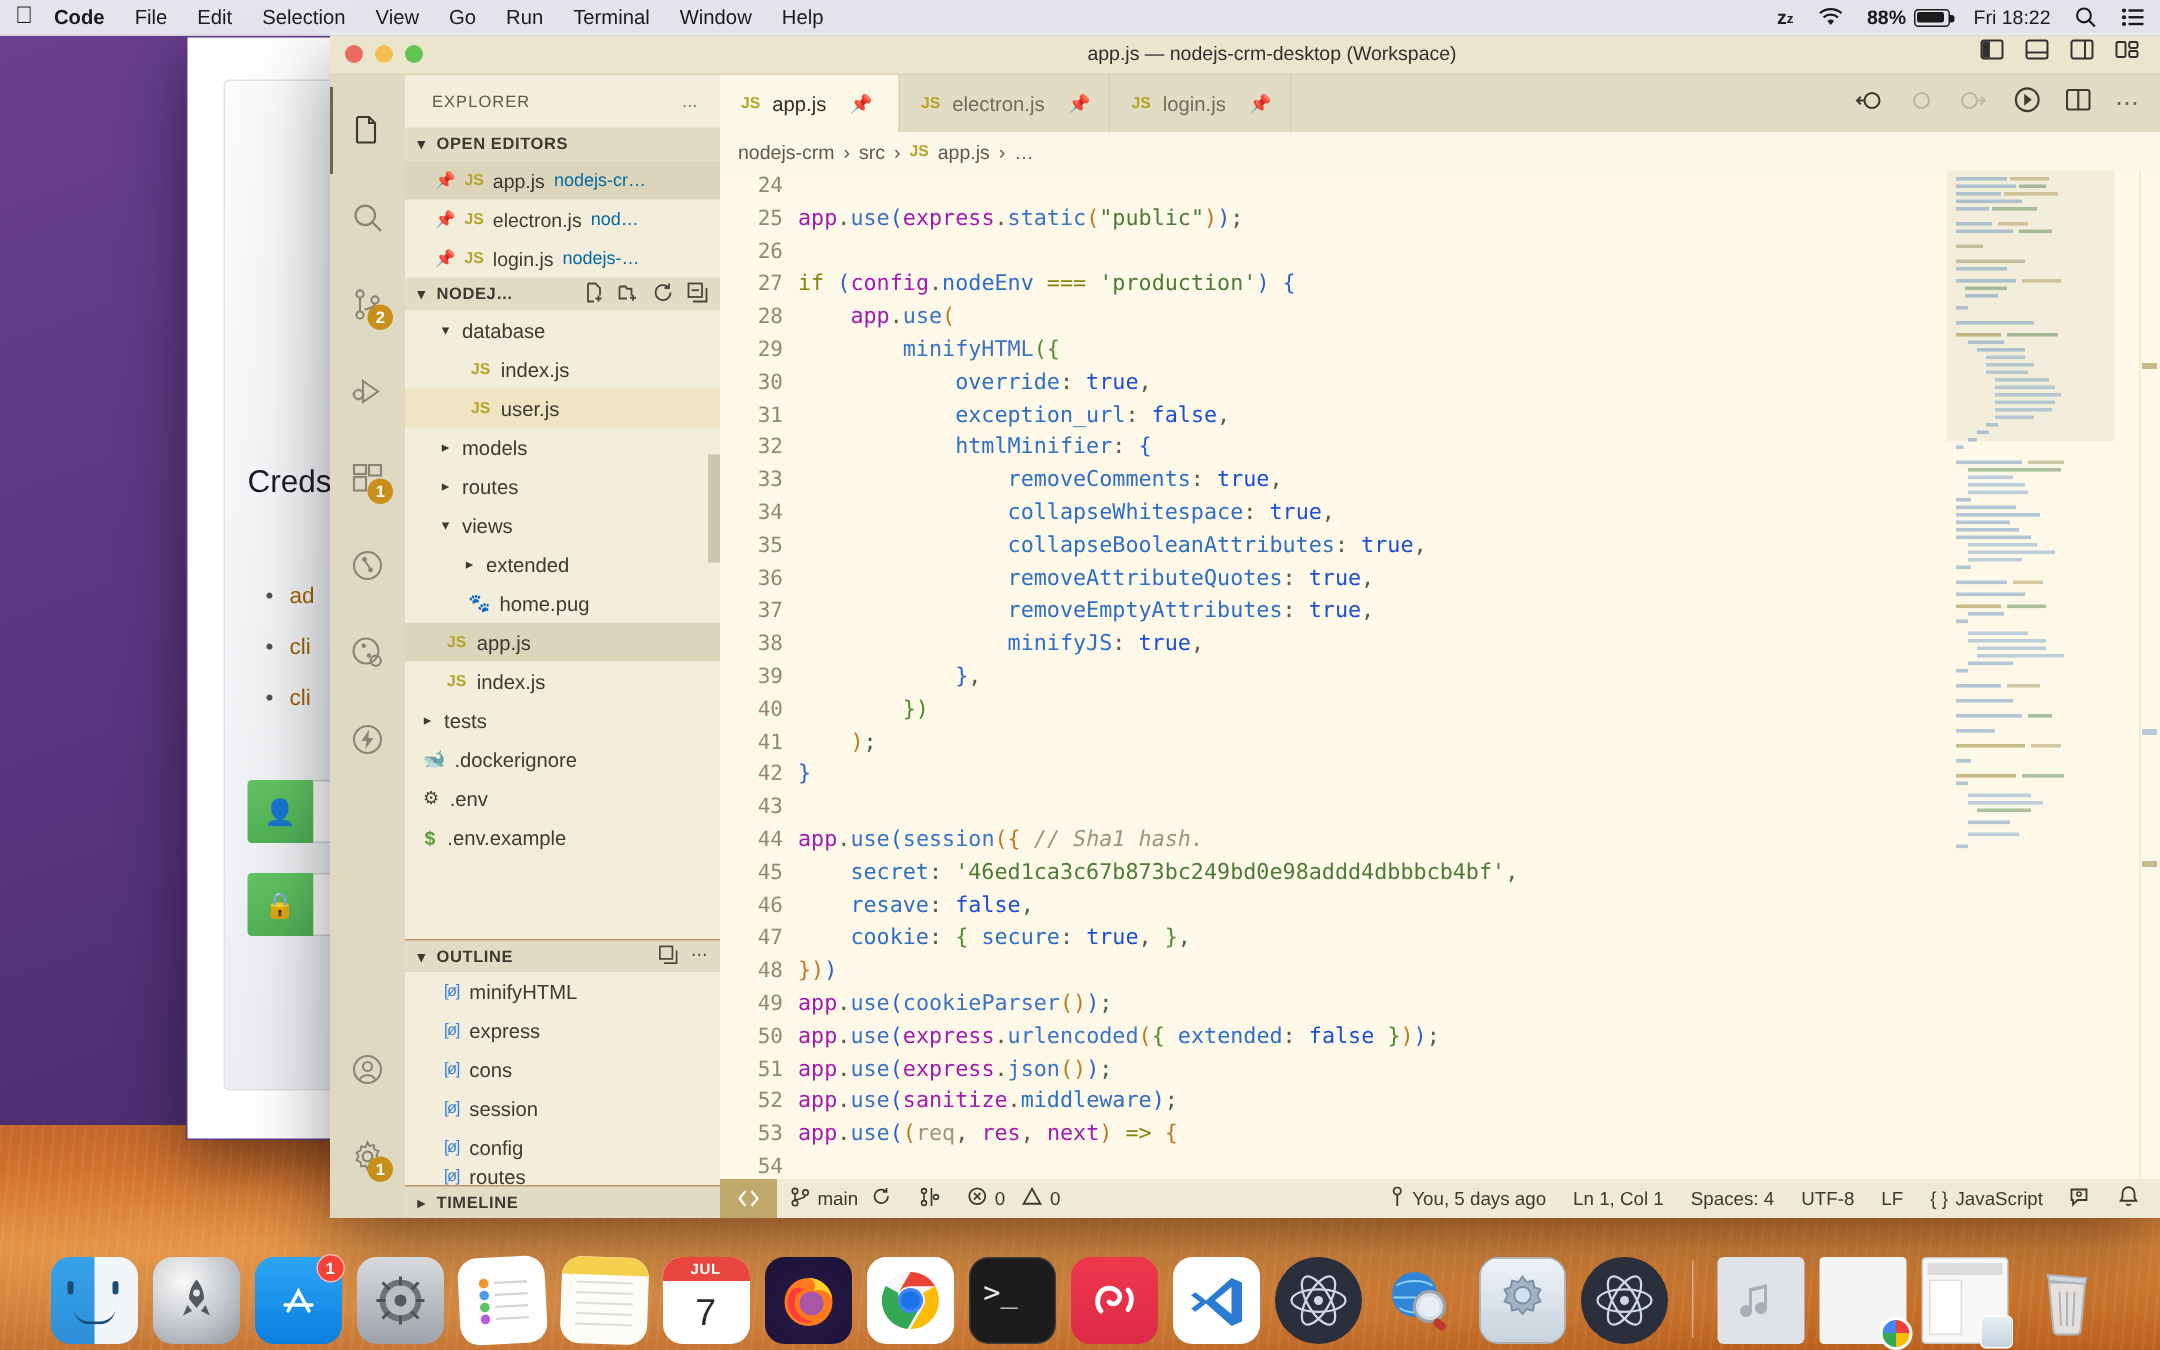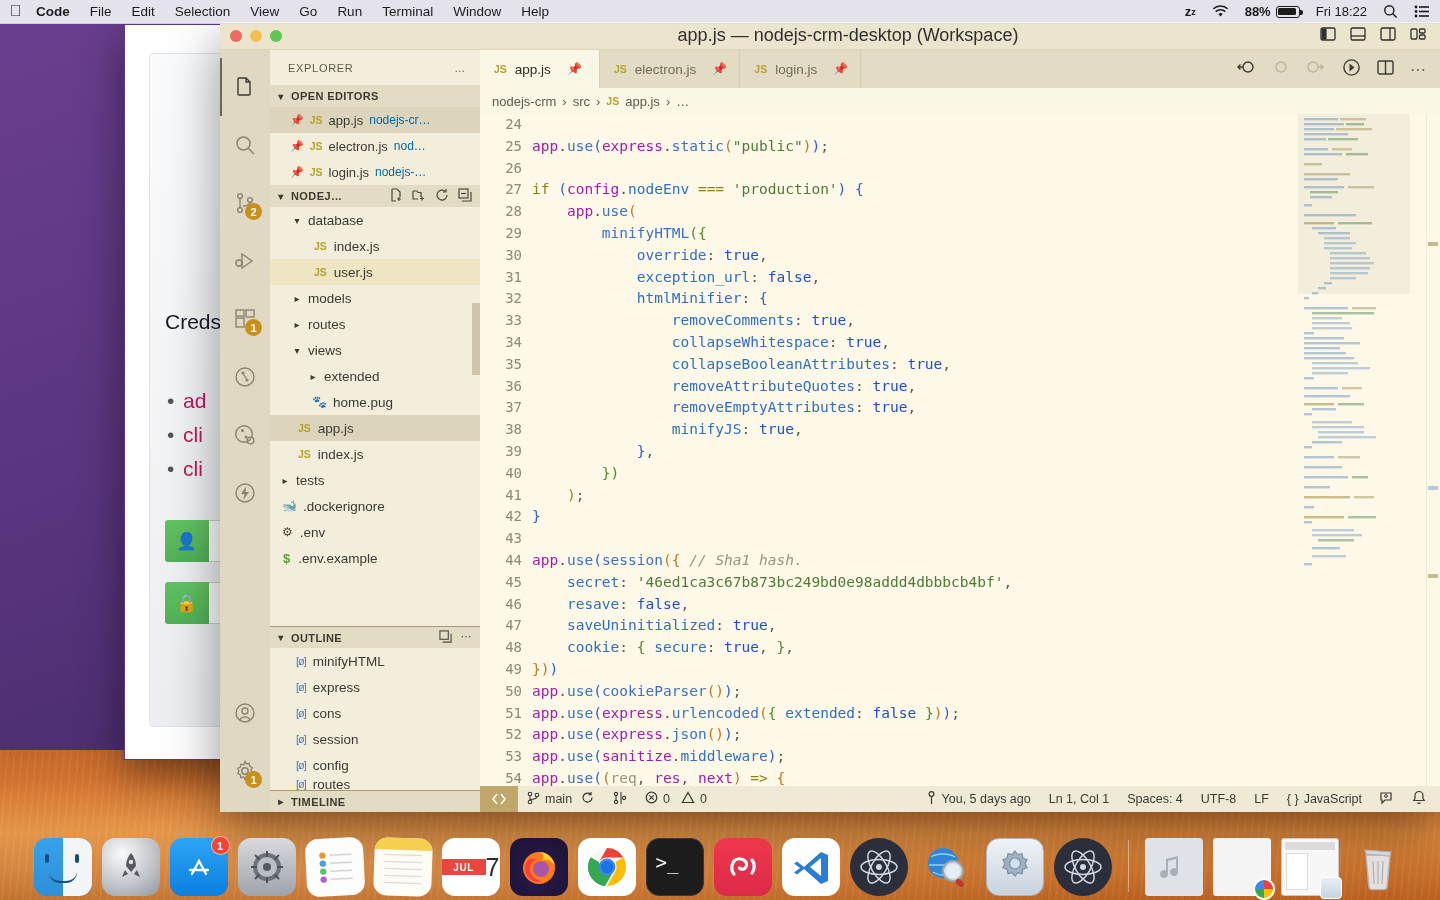--- a/index.html
+++ b/index.html
@@ -55,21 +55,21 @@
     background:#ffffff; border:1px solid #5b3a8a;
     box-shadow:0 14px 40px rgba(0,0,0,.45);
     overflow:hidden; z-index:20;
   }
   #bg-window .panel{
     position:absolute; left:24px; top:28px; right:24px; bottom:32px;
     background:linear-gradient(180deg,#fafbfc,#eceef1);
     border:1px solid #dfe2e6; border-radius:4px;
   }
   #bg-creds-title{ position:absolute; left:40px; top:285px; font-size:21px; color:#1b1b2b;}
-  .bg-bullet{ position:absolute; left:58px; font-size:21px; color:#be185d; }
+  .bg-bullet{ position:absolute; left:68px; font-size:15px; color:#a16207; }
   .bg-bullet::before{ content:"•"; position:absolute; left:-16px; color:#555; }
   #bg-b1{ top:364px; } #bg-b2{ top:398px; } #bg-b3{ top:432px; }
   .bg-inputrow{ position:absolute; left:40px; height:42px; display:flex; }
   .bg-inputrow .ic{
     width:44px; background:linear-gradient(180deg,#62c462,#51b157);
     display:flex; align-items:center; justify-content:center; color:#fff; font-size:17px;
     border-radius:3px 0 0 3px;
   }
   .bg-inputrow .fld{
     width:330px; background:#fff; border:1px solid #ccd2d8; border-left:none;
@@ -94,21 +94,21 @@
     display:flex; flex-direction:column; overflow:hidden;
   }
   #vs-titlebar{
     height:28px; background:#ECE5CE; display:flex; align-items:center;
     position:relative; flex:0 0 28px; border-bottom:1px solid #ddd4b8;
   }
   .traffic{ display:flex; gap:8px; padding-left:10px; }
   .tl{ width:12px; height:12px; border-radius:50%; }
   .tl.r{ background:#ec6a5f; } .tl.y{ background:#f5bf4f; } .tl.g{ background:#61c554; }
   #vs-title{
-    position:absolute; left:0; right:0; text-align:center; font-size:18px; color:#2f2f2f;
+    position:absolute; left:0; right:0; text-align:center; font-size:13px; color:#2f2f2f;
     pointer-events:none;
     padding-left:36px;
   }
   #vs-layout-icons{ margin-left:auto; display:flex; gap:14px; padding-right:14px; color:#3b3b3b; }
 
   #vs-body{ flex:1; display:flex; min-height:0; }
 
   
   #activitybar{
     width:50px; background:#DFD9C3; display:flex; flex-direction:column; align-items:center;
@@ -658,21 +658,20 @@
             <div class="ln">                <span class="t-prop">removeEmptyAttributes</span><span class="t-punc">:</span> <span class="t-bool">true</span><span class="t-punc">,</span></div>
             <div class="ln">                <span class="t-prop">minifyJS</span><span class="t-punc">:</span> <span class="t-bool">true</span><span class="t-punc">,</span></div>
             <div class="ln">            <span class="t-brace-b">}</span><span class="t-punc">,</span></div>
             <div class="ln">        <span class="t-brace-g">}</span><span class="t-brace-g">)</span></div>
             <div class="ln">    <span class="t-brace-o">)</span><span class="t-punc">;</span></div>
             <div class="ln"><span class="t-brace-b">}</span></div>
             <div class="ln"></div>
             <div class="ln"><span class="t-key">app</span><span class="t-punc">.</span><span class="t-fn">use</span><span class="t-brace-b">(</span><span class="t-fn">session</span><span class="t-brace-o">(</span><span class="t-brace-o">{</span> <span class="t-cmt">// Sha1 hash.</span></div>
             <div class="ln">    <span class="t-prop">secret</span><span class="t-punc">:</span> <span class="t-str">'46ed1ca3c67b873bc249bd0e98addd4dbbbcb4bf'</span><span class="t-punc">,</span></div>
             <div class="ln">    <span class="t-prop">resave</span><span class="t-punc">:</span> <span class="t-bool">false</span><span class="t-punc">,</span></div>
-            <div class="ln">    <span class="t-prop">saveUninitialized</span><span class="t-punc">:</span> <span class="t-bool">true</span><span class="t-punc">,</span></div>
             <div class="ln">    <span class="t-prop">cookie</span><span class="t-punc">:</span> <span class="t-brace-g">{</span> <span class="t-prop">secure</span><span class="t-punc">:</span> <span class="t-bool">true</span><span class="t-punc">,</span> <span class="t-brace-g">}</span><span class="t-punc">,</span></div>
             <div class="ln"><span class="t-brace-o">}</span><span class="t-brace-o">)</span><span class="t-brace-b">)</span></div>
             <div class="ln"><span class="t-key">app</span><span class="t-punc">.</span><span class="t-fn">use</span><span class="t-brace-b">(</span><span class="t-fn">cookieParser</span><span class="t-brace-o">()</span><span class="t-brace-b">)</span><span class="t-punc">;</span></div>
             <div class="ln"><span class="t-key">app</span><span class="t-punc">.</span><span class="t-fn">use</span><span class="t-brace-b">(</span><span class="t-key">express</span><span class="t-punc">.</span><span class="t-fn">urlencoded</span><span class="t-brace-o">(</span><span class="t-brace-g">{</span> <span class="t-prop">extended</span><span class="t-punc">:</span> <span class="t-bool">false</span> <span class="t-brace-g">}</span><span class="t-brace-o">)</span><span class="t-brace-b">)</span><span class="t-punc">;</span></div>
             <div class="ln"><span class="t-key">app</span><span class="t-punc">.</span><span class="t-fn">use</span><span class="t-brace-b">(</span><span class="t-key">express</span><span class="t-punc">.</span><span class="t-fn">json</span><span class="t-brace-o">()</span><span class="t-brace-b">)</span><span class="t-punc">;</span></div>
             <div class="ln"><span class="t-key">app</span><span class="t-punc">.</span><span class="t-fn">use</span><span class="t-brace-b">(</span><span class="t-key">sanitize</span><span class="t-punc">.</span><span class="t-prop">middleware</span><span class="t-brace-b">)</span><span class="t-punc">;</span></div>
             <div class="ln"><span class="t-key">app</span><span class="t-punc">.</span><span class="t-fn">use</span><span class="t-brace-b">(</span><span class="t-brace-o">(</span><span class="t-param">req</span><span class="t-punc">,</span> <span class="t-key">res</span><span class="t-punc">,</span> <span class="t-key">next</span><span class="t-brace-o">)</span> <span class="t-op">=&gt;</span> <span class="t-brace-o">{</span></div>
           </div>
 
           <div id="minimap">
@@ -917,21 +916,21 @@
           <g stroke="#dedcd4" stroke-width="1.4">
             <line x1="5" y1="6" x2="43" y2="6"></line>
             <line x1="5" y1="13" x2="43" y2="13"></line>
             <line x1="5" y1="20" x2="43" y2="20"></line>
             <line x1="5" y1="27" x2="43" y2="27"></line>
             <line x1="5" y1="34" x2="43" y2="34"></line>
           </g>
         </svg>
     </div>
 
-    <div class="dock-icon" style="background:#ffffff;flex-direction:row;">
+    <div class="dock-icon" style="background:#ffffff;flex-direction:column;">
       <div style="width:100%;height:16px;background:#e8463e;color:#fff;font-size:10px;font-weight:bold;display:flex;align-items:center;justify-content:center;letter-spacing:.5px;">JUL</div>
       <div style="flex:1;display:flex;align-items:center;justify-content:center;font-size:25px;color:#2b2b2b;">7</div>
     </div>
 
     <div class="dock-icon" style="background:radial-gradient(circle at 50% 55%,#2a1b4d,#1b1235);">
       <svg width="46" height="46" viewBox="0 0 46 46">
           <circle cx="23" cy="24" r="16" fill="#ff7a1a"></circle>
           <path d="M23 8c8 0 15 6 16 14-3-6-9-7-13-5 3-4 1-8-3-9z" fill="#ffd02e"></path>
           <path d="M12 16c-4 5-4 12 0 17 3 4 9 6 14 4-8-1-13-7-12-14 .5-4 3-6 6-7-3-2-6-2-8 0z" fill="#ff3d3d"></path>
           <circle cx="25" cy="25" r="8" fill="#8b4bd8" opacity=".75"></circle>

